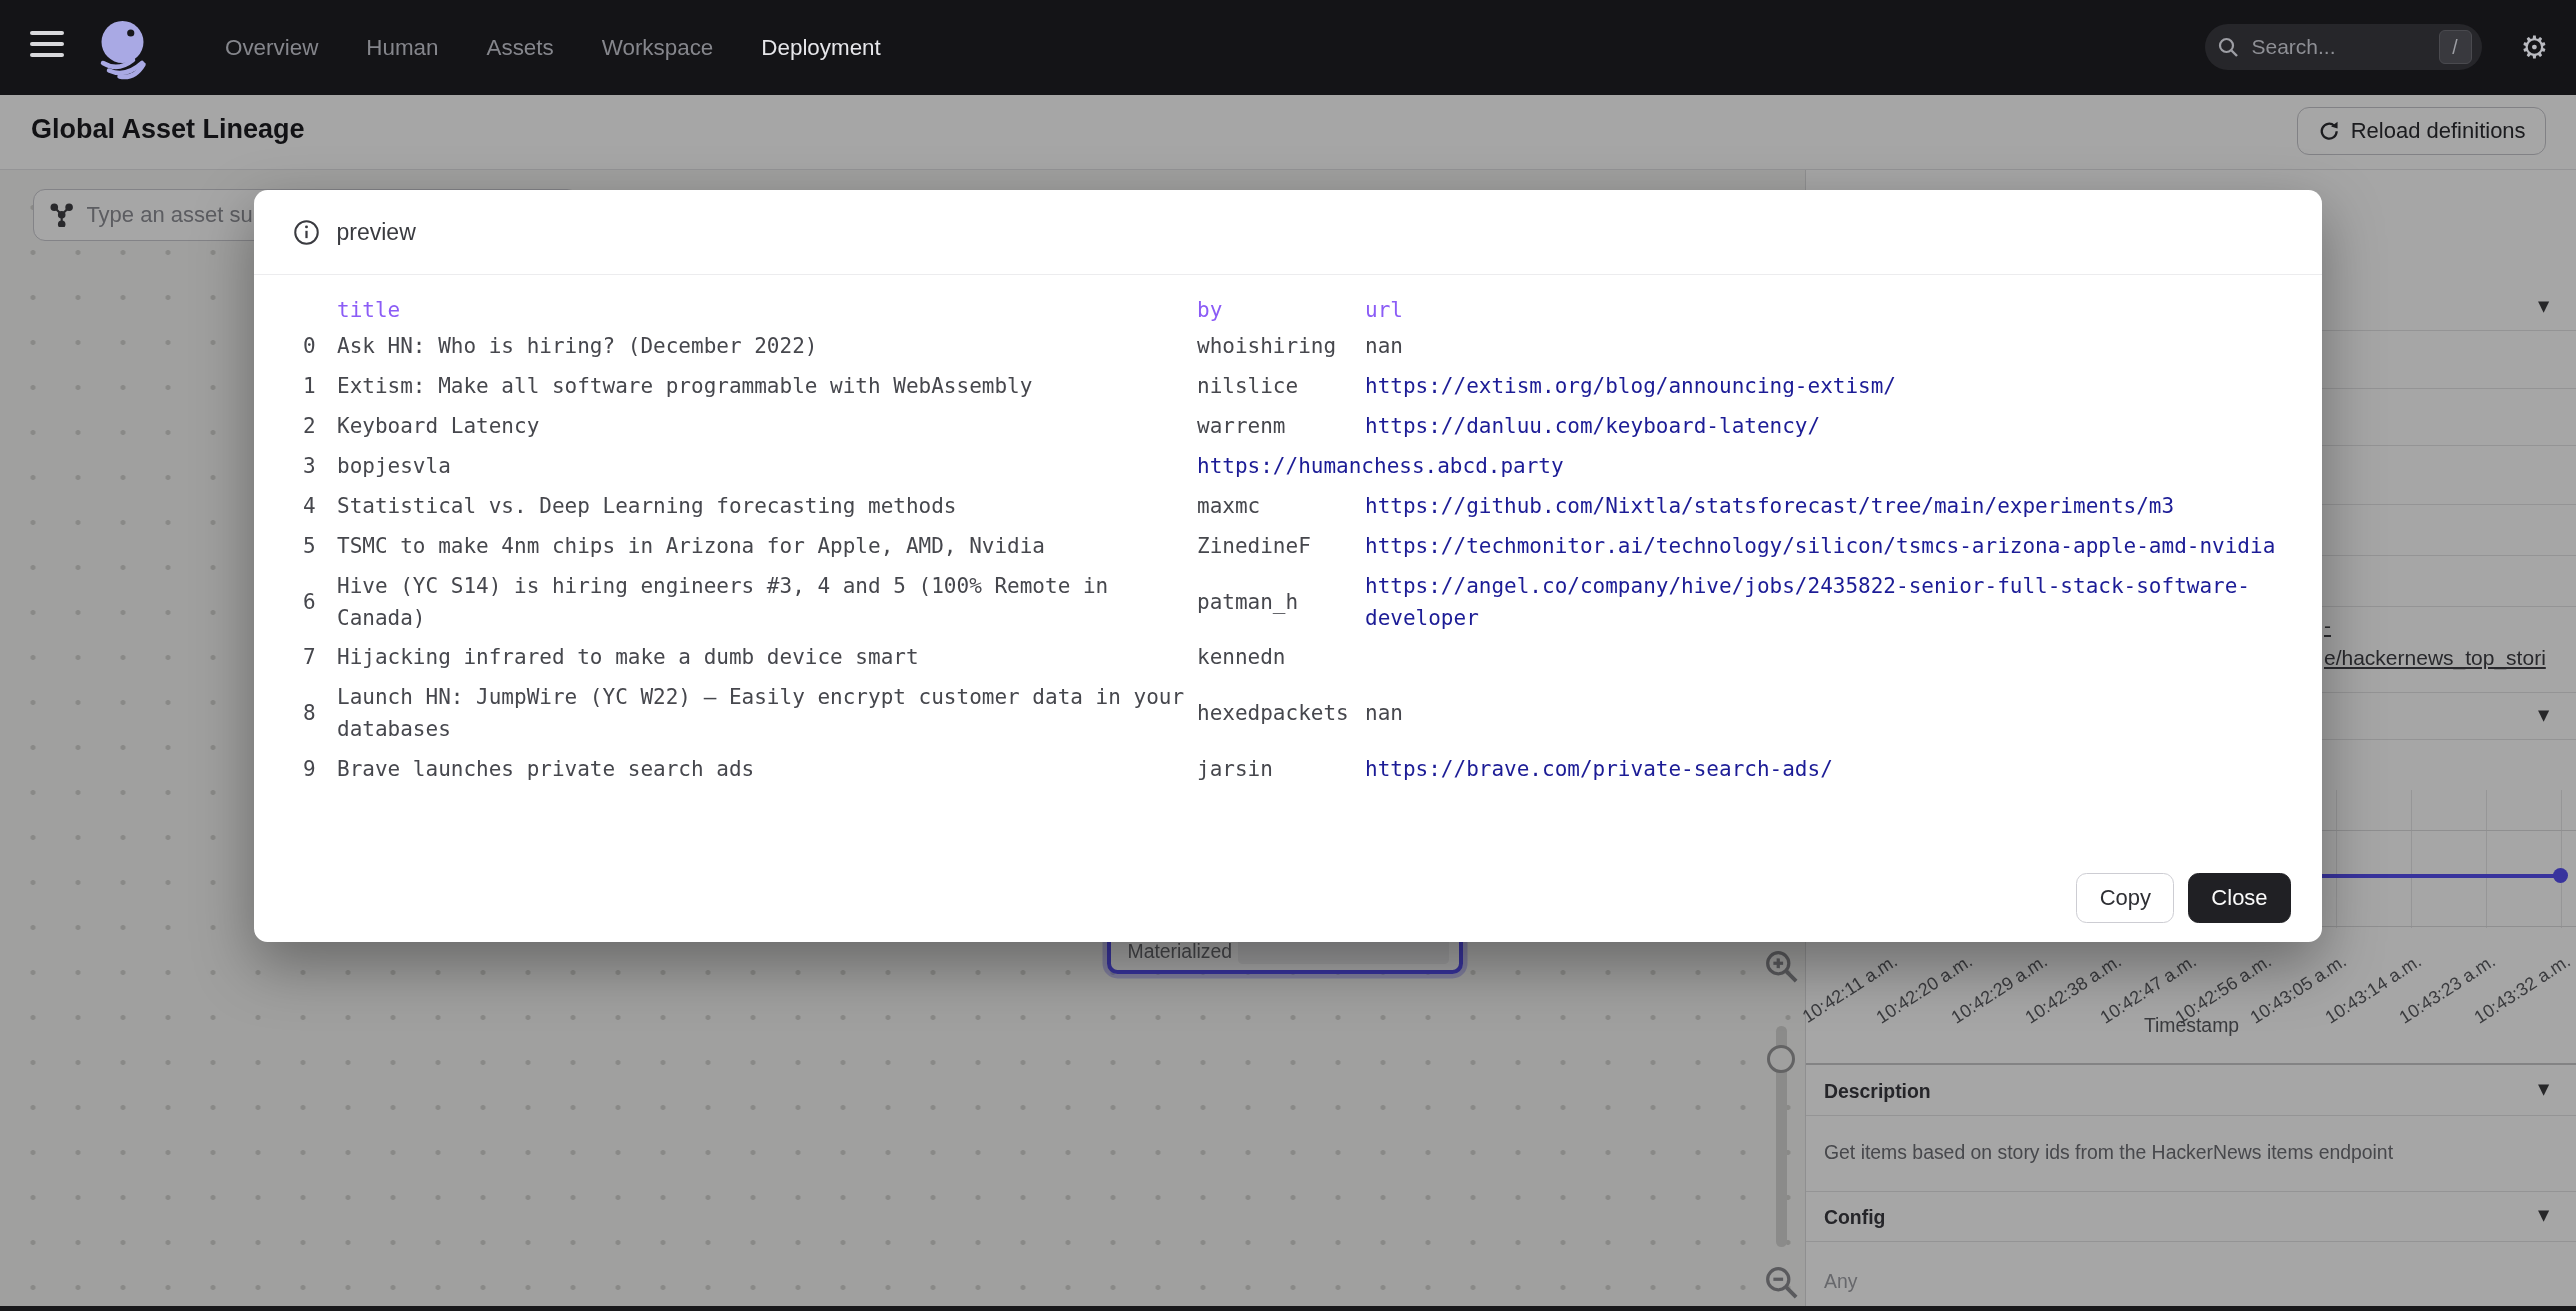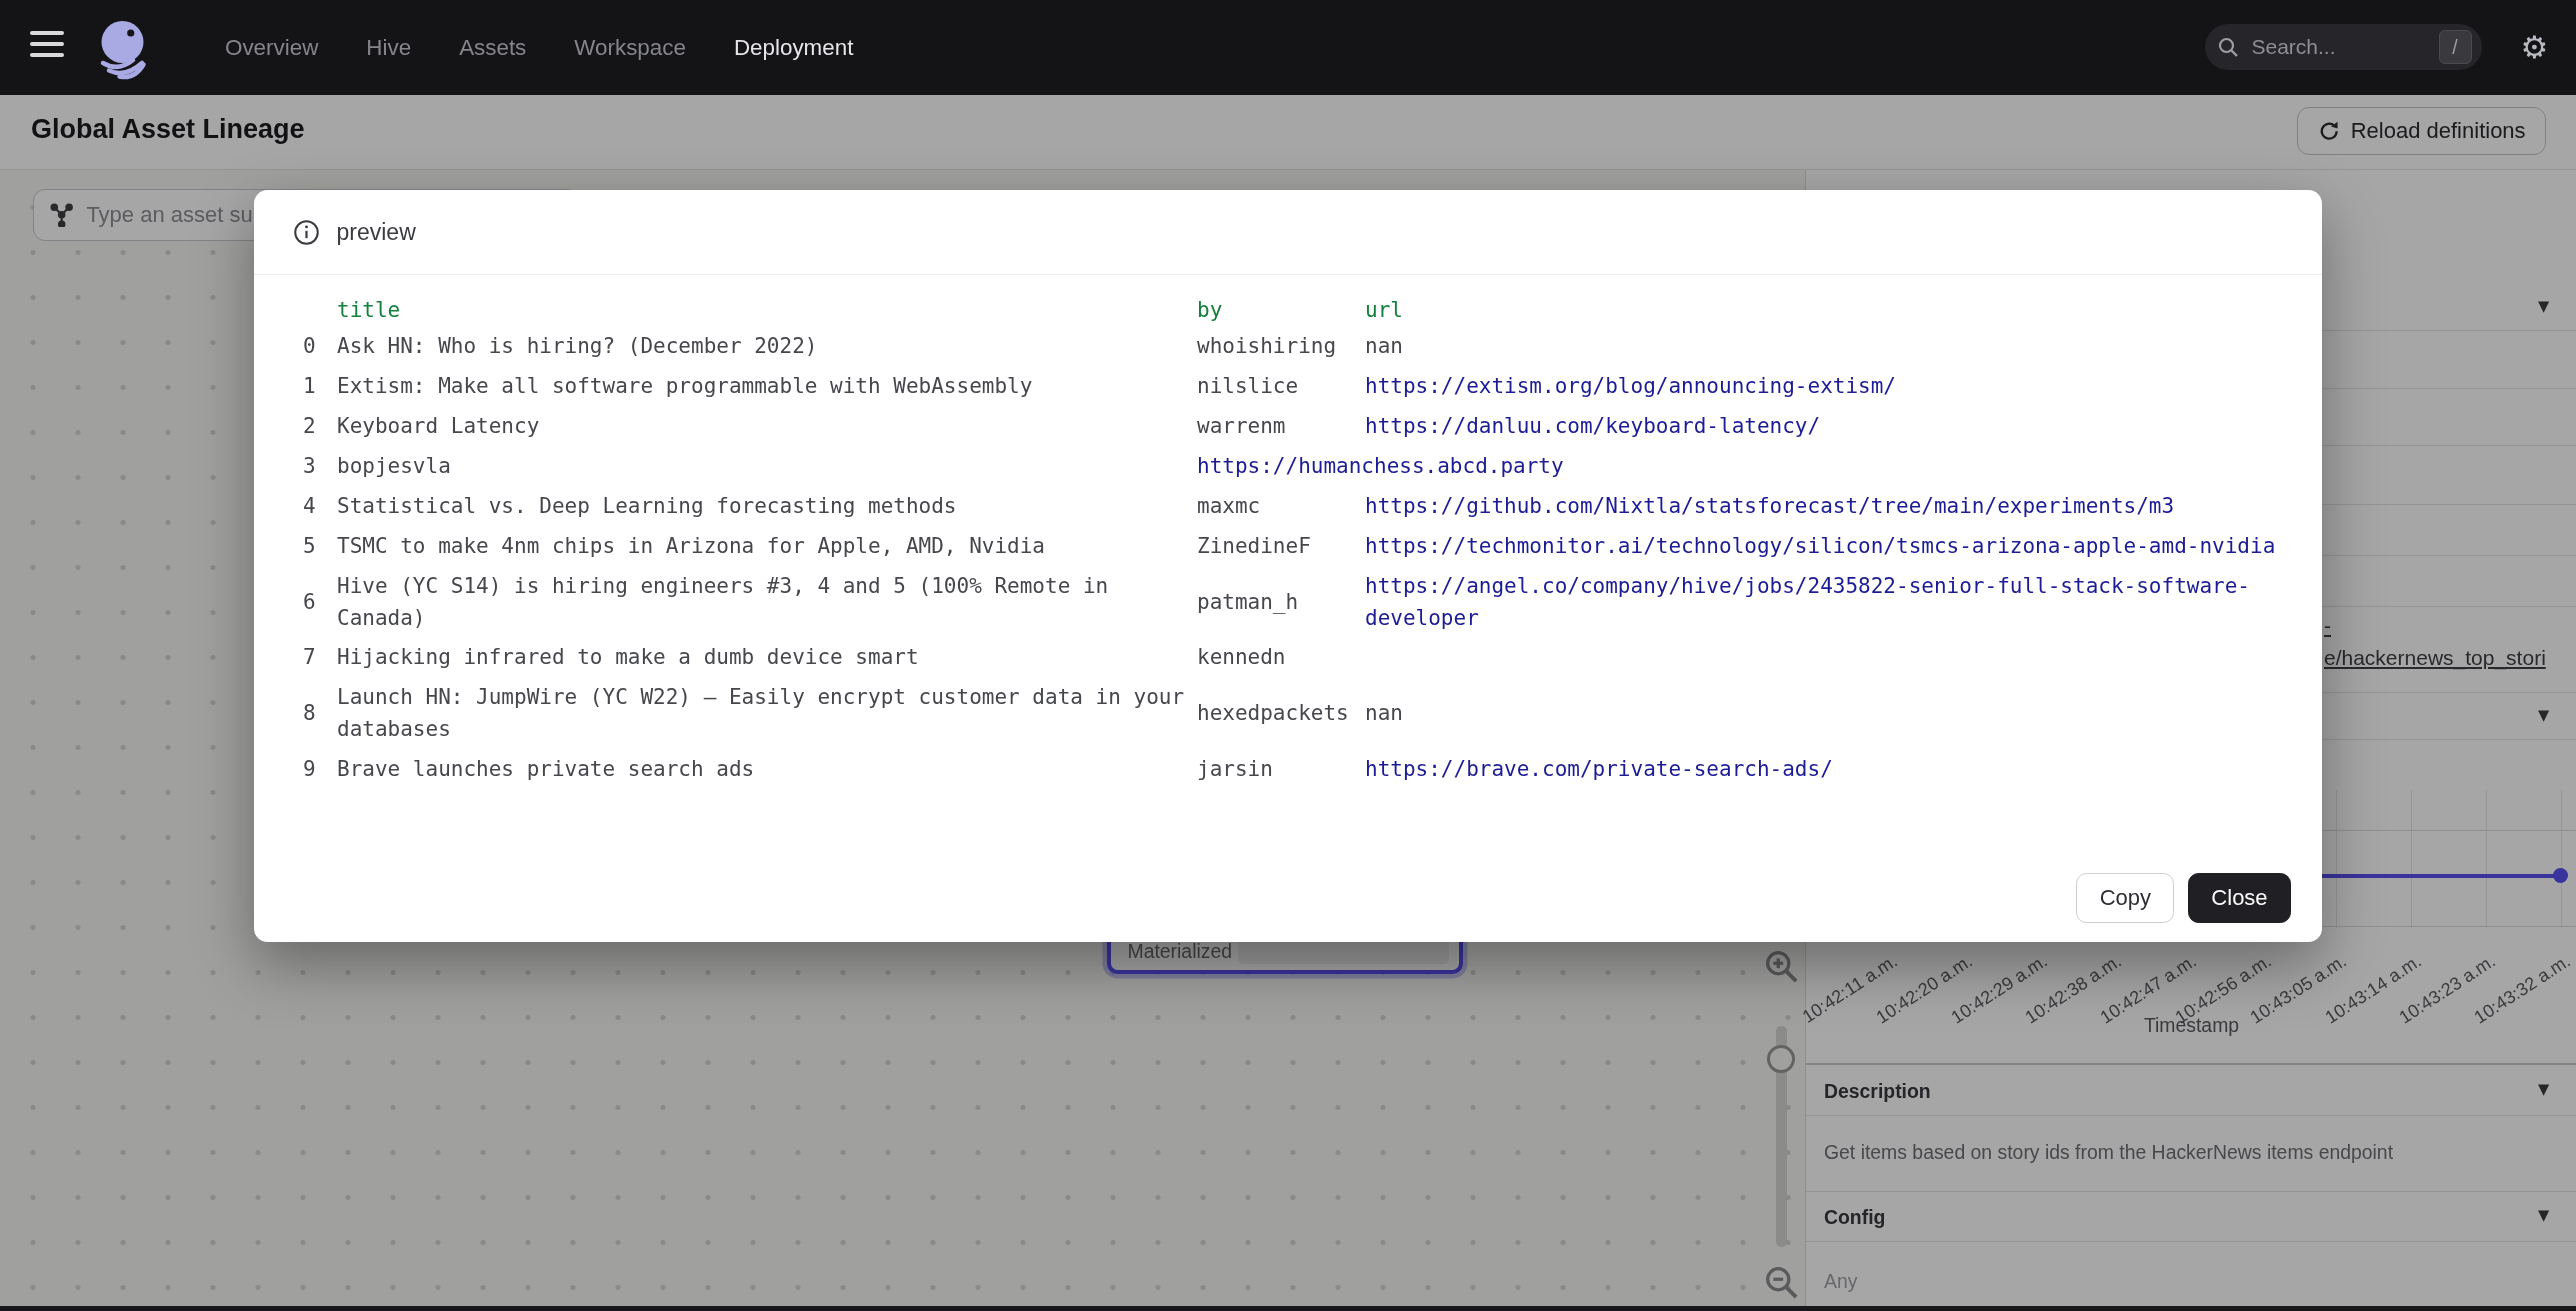--- a/index.html
+++ b/index.html
@@ -56,21 +56,21 @@
 
   #bottomstrip { left:0; top:1306px; width:2576px; height:6px; background:#262628; z-index:40; }
 
   
   #overlay { left:0; top:0; width:2576px; height:1312px; background:rgba(0,0,0,0.35); z-index:50; }
   #modal { left:254px; top:190px; width:2068px; height:752px; background:#fff; border-radius:13.5px; z-index:100; box-shadow:0 22.4px 60px rgba(0,0,0,.35); }
   .mhead { position:absolute; left:0; top:0; width:100%; height:85px; border-bottom:0.7px solid #ececee; display:flex; align-items:center; padding-left:39px; gap:16.5px; }
   .mtitle { font-size:23px; color:#3a3b40; }
   #mtable { position:absolute; left:49px; top:104px; width:1985px; font-family:"DejaVu Sans Mono", monospace; font-size:21px; color:#46474d; }
   .trow { display:grid; grid-template-columns:34px 860px 168px 923px; align-items:center; min-height:40px; padding:3.7px 0; line-height:32px; }
-  .trow.head { color:#15803d; min-height:31px; padding:0; }
+  .trow.head { color:#8b5cf6; min-height:31px; padding:0; }
   .trow a { color:#1c1c96; text-decoration:none; cursor:pointer; }
   .mfoot { position:absolute; right:31px; top:683px; display:flex; gap:13.5px; }
   .btn { height:50px; border-radius:10.5px; font-size:22px; display:flex; align-items:center; justify-content:center; padding:0 22.4px; cursor:pointer; font-family:"Liberation Sans",sans-serif; }
   .btn.copy { background:#fff; border:1.5px solid #cdcdd3; color:#2e2f34; }
   .btn.close { background:#202024; border:1.5px solid #202024; color:#fafafa; }
 </style>
 </head>
 <body>
 
 <div id="root">
@@ -193,21 +193,21 @@
       </div>
     <svg class="logo abs" viewBox="0 0 48 48">
       <circle cx="23" cy="20" r="14" fill="#a9a9e4"></circle>
       <circle cx="28.5" cy="14" r="2.4" fill="#16161a"></circle>
       <path d="M10 34 q10 6 20 -2" fill="none" stroke="#a9a9e4" stroke-width="3" stroke-linecap="round"></path>
       <path d="M14 39 q11 5 22 -5" fill="none" stroke="#a9a9e4" stroke-width="3" stroke-linecap="round"></path>
       <path d="M21 43 q10 2 16 -8" fill="none" stroke="#a9a9e4" stroke-width="3" stroke-linecap="round"></path>
     </svg>
     <div class="navitems abs" id="navitems">
         <span class="navitem">Overview</span>
-        <span class="navitem">Hive</span>
+        <span class="navitem">Human</span>
         <span class="navitem">Assets</span>
         <span class="navitem">Workspace</span>
         <span class="navitem active">Deployment</span>
       </div>
     <div class="searchpill abs">
       <svg width="24" height="24" viewBox="0 0 24 24">
         <circle cx="10.5" cy="10.5" r="6.5" fill="none" stroke="#9d9ea4" stroke-width="2.2"></circle>
         <line x1="15.5" y1="15.5" x2="21" y2="21" stroke="#9d9ea4" stroke-width="2.4"></line>
       </svg>
       <span class="stext">Search...</span>

